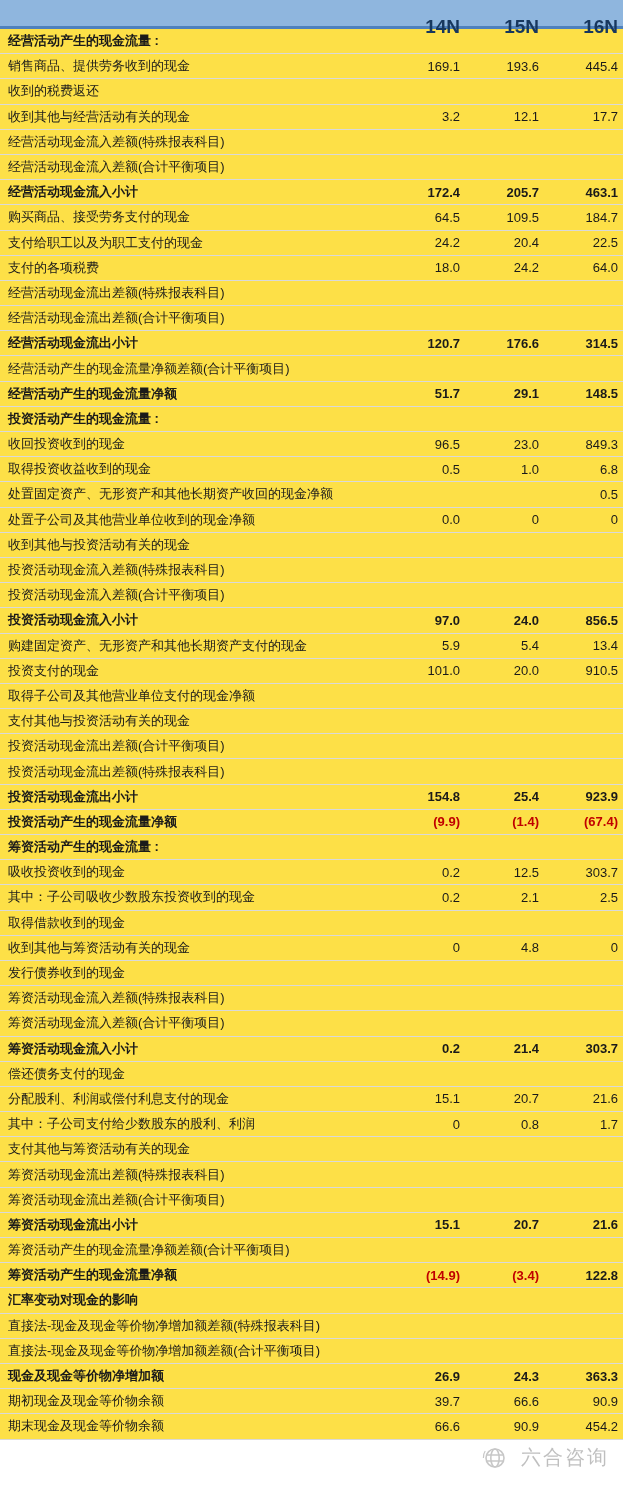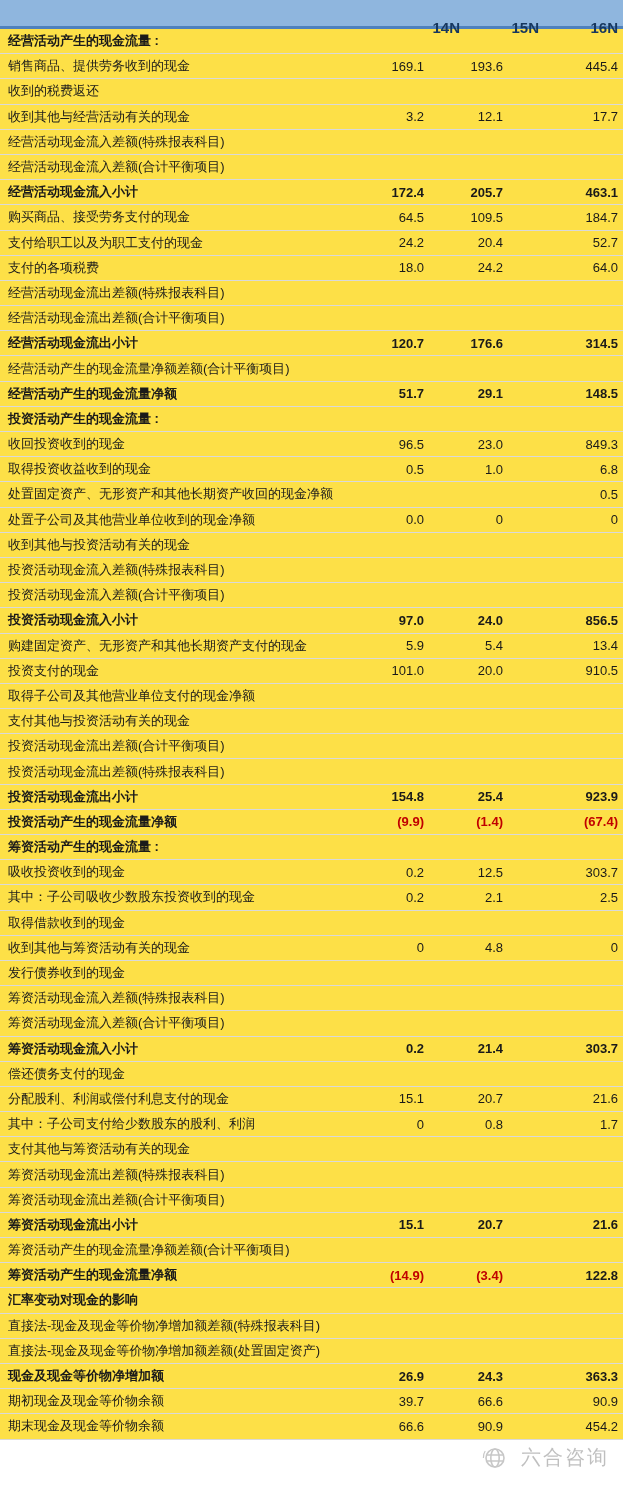--- a/index.html
+++ b/index.html
@@ -24,21 +24,21 @@
     background: #8FB6DE;
     border-bottom: 3px solid #4F81BD;
     box-sizing: content-box;
   }
   .header-spacer {
     flex: 1;
   }
   .hcell {
     width: 79px;
     text-align: right;
-    font-size: 15px;
+    font-size: 19px;
     font-weight: bold;
     color: #17375E;
     margin-top: 28px;
   }
   .hcell.last {
     margin-right: 5px;
   }
   .row {
     display: flex;
     align-items: center;
@@ -57,21 +57,20 @@
   }
   .val {
     width: 79px;
     text-align: right;
     font-size: 13px;
     color: #1A1A1A;
     white-space: nowrap;
   }
   .val.last {
     margin-right: 5px;
-    margin-left: 36px;
   }
   .row.bold .label,
   .row.bold .val {
     font-weight: bold;
   }
   .val.red {
     color: #C00000;
   }
   .watermark {
     position: absolute;
@@ -149,21 +148,21 @@
       <div class="row">
     <div class="label">购买商品、接受劳务支付的现金</div>
     <div class="val">64.5</div>
     <div class="val">109.5</div>
     <div class="val last">184.7</div>
   </div>
       <div class="row">
     <div class="label">支付给职工以及为职工支付的现金</div>
     <div class="val">24.2</div>
     <div class="val">20.4</div>
-    <div class="val last">52.7</div>
+    <div class="val last">22.5</div>
   </div>
       <div class="row">
     <div class="label">支付的各项税费</div>
     <div class="val">18.0</div>
     <div class="val">24.2</div>
     <div class="val last">64.0</div>
   </div>
       <div class="row">
     <div class="label">经营活动现金流出差额(特殊报表科目)</div>
     <div class="val"></div>
@@ -410,21 +409,21 @@
     <div class="val"></div>
     <div class="val last"></div>
   </div>
       <div class="row">
     <div class="label">直接法-现金及现金等价物净增加额差额(特殊报表科目)</div>
     <div class="val"></div>
     <div class="val"></div>
     <div class="val last"></div>
   </div>
       <div class="row">
-    <div class="label">直接法-现金及现金等价物净增加额差额(处置固定资产)</div>
+    <div class="label">直接法-现金及现金等价物净增加额差额(合计平衡项目)</div>
     <div class="val"></div>
     <div class="val"></div>
     <div class="val last"></div>
   </div>
       <div class="row bold">
     <div class="label">现金及现金等价物净增加额</div>
     <div class="val">26.9</div>
     <div class="val">24.3</div>
     <div class="val last">363.3</div>
   </div>

